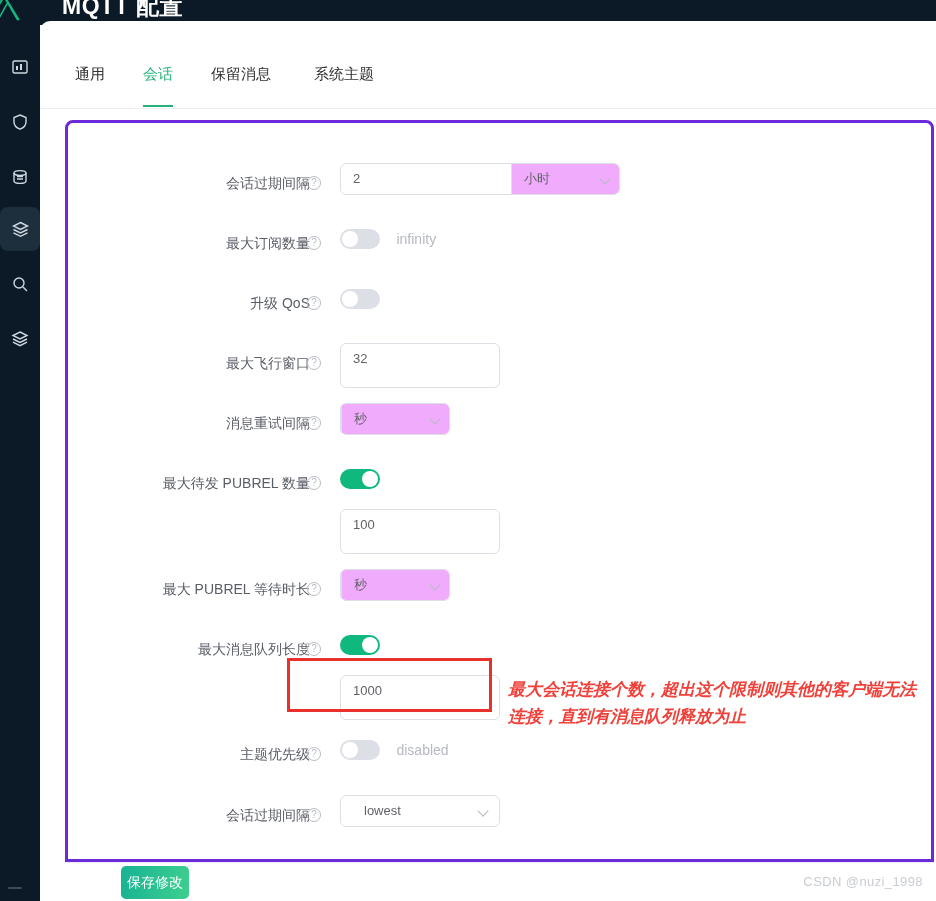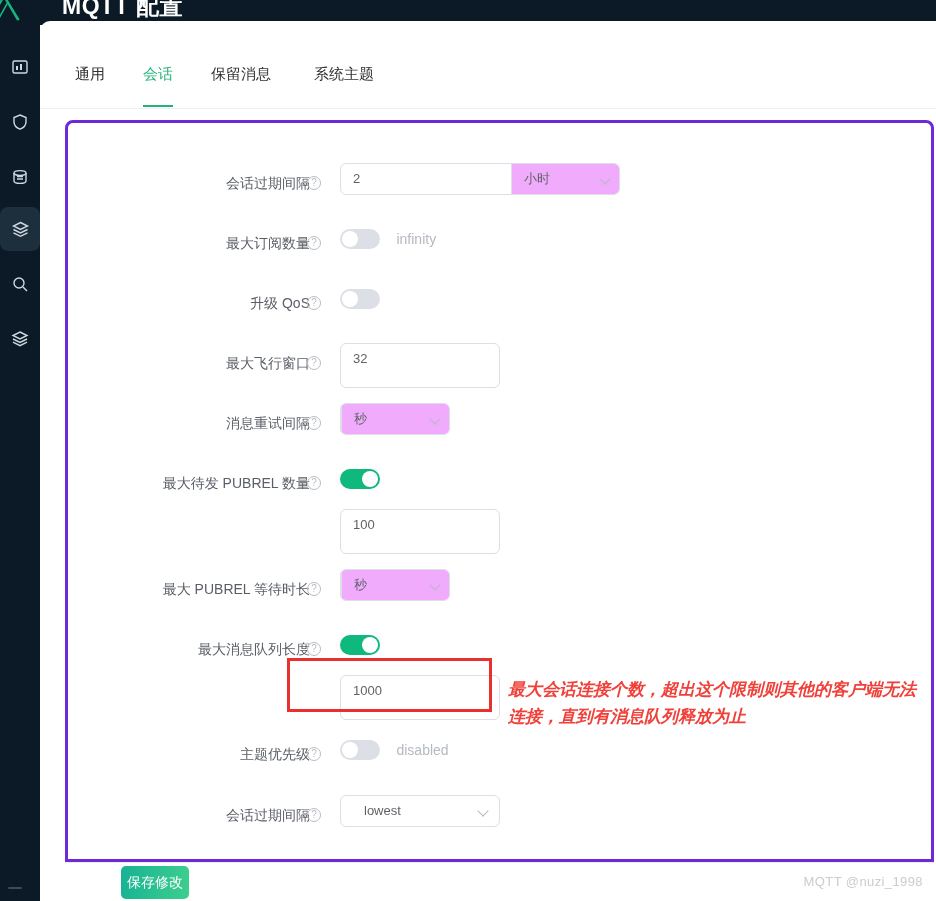--- a/index.html
+++ b/index.html
@@ -484,13 +484,13 @@
 
   </div>
 
   <div id="footer-div"></div>
 </div>
 
 <div id="red-box"></div>
 <div id="red-note">最大会话连接个数，超出这个限制则其他的客户端无法连接，直到有消息队列释放为止</div>
 
 <button id="save-btn">保存修改</button>
-<div id="watermark">MQTT @nuzi_1998</div>
+<div id="watermark">CSDN @nuzi_1998</div>
 
 </body></html>

